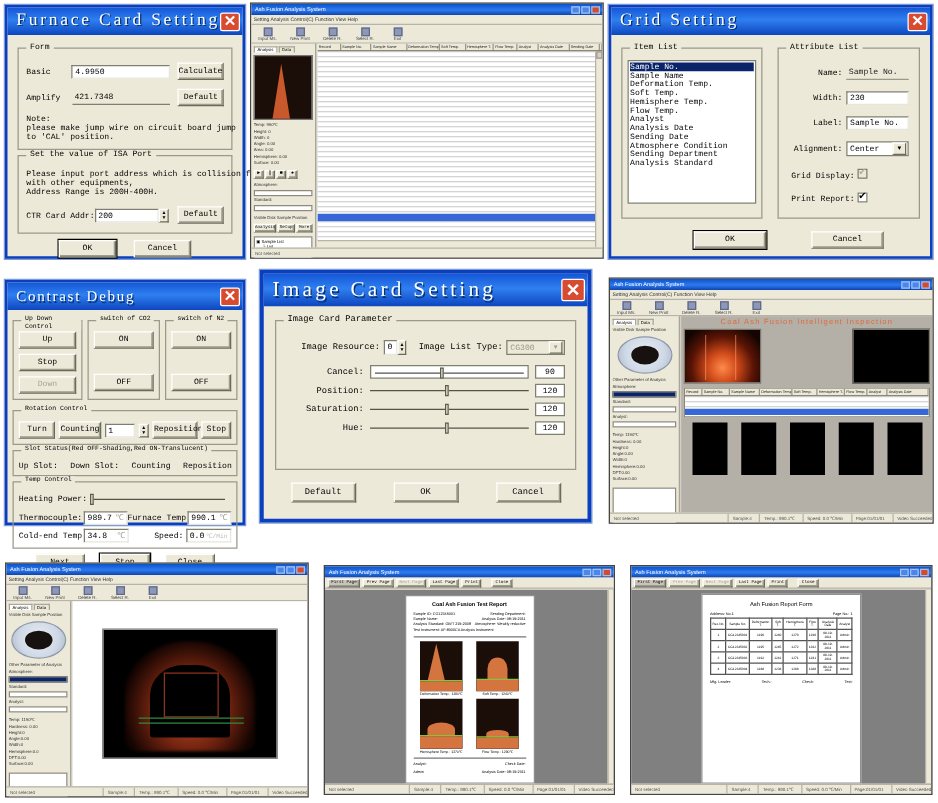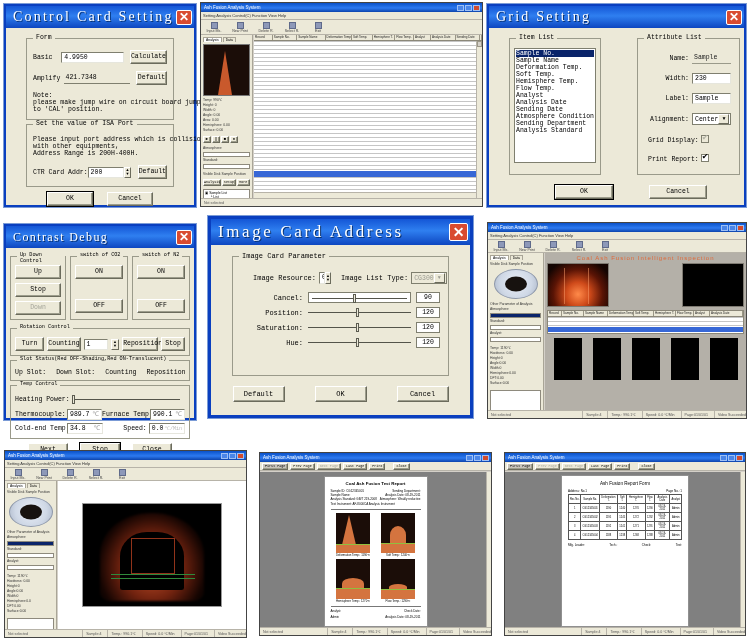--- a/index.html
+++ b/index.html
@@ -36,21 +36,21 @@
   .closebtn {
     width:16px; height:15px; background:#d94b30;
     border:1px solid #ffffff; border-radius:2px;
     color:#fff; font-size:12px; font-weight:bold; line-height:13px;
     text-align:center; cursor:pointer;
   }
   .dlg-body { padding:6px; }
 
   .group {
     border:1px solid #9a9a8a; position:relative;
-    margin:4px 14px; padding:9px 6px 6px 6px;
+    margin:4px 2px; padding:9px 6px 6px 6px;
   }
   .group > .legend {
     position:absolute; top:-5px; left:6px;
     background:#ece9d8; padding:0 3px; font-size:6.5px;
     font-family:"Liberation Mono", monospace;
   }
   .lbl { font-family:"Liberation Mono", monospace; font-size:6.5px; white-space:nowrap; }
   .fld {
     background:#fff; border:1px solid #7f7f6f;
     border-right-color:#e6e6dd; border-bottom-color:#e6e6dd;
@@ -183,21 +183,21 @@
     background:radial-gradient(ellipse at 50% 72%, #ff8a4a 0%, #cf4a1a 28%, #5a1405 58%, #140502 85%);
   }
 </style>
 </head>
 <body>
 
 <div class="canvas">
 
   <div class="dlg" style="left:4px; top:4px; width:192px; height:203px;">
     <div class="dlg-title">
-      <span class="t">Control Card Setting</span>
+      <span class="t">Furnace Card Setting</span>
       <span class="closebtn">✕</span>
     </div>
     <div class="dlg-body">
       <div class="group" style="height:82px;">
         <div class="legend">Form</div>
         <div style="display:flex; align-items:center; margin-top:2px;">
           <span class="lbl" style="width:40px;">Basic</span>
           <div class="fld" style="width:86px;">4.9950</div>
           <div class="btn" style="width:40px; margin-left:6px;">Calculate</div>
         </div>
@@ -493,21 +493,21 @@
       <div style="display:flex; justify-content:center; gap:12px; margin-top:2px;">
         <div class="btn" style="width:40px;">Next</div>
         <div class="btn def" style="width:40px;">Stop</div>
         <div class="btn" style="width:40px;">Close</div>
       </div>
     </div>
   </div>
 
   <div class="dlg" style="left:208px; top:216px; width:265px; height:202px; border-width:3px;">
     <div class="dlg-title" style="height:26px;">
-      <span class="t" style="font-size:17px; letter-spacing:2.6px;">Image Card Address</span>
+      <span class="t" style="font-size:17px; letter-spacing:2.6px;">Image Card Setting</span>
       <span class="closebtn" style="width:19px; height:18px; font-size:14px; line-height:16px;">✕</span>
     </div>
     <div class="dlg-body" style="padding:7px;">
       <div class="group" style="height:120px; padding:11px 8px 6px 8px;">
         <div class="legend" style="font-size:7px;">Image Card Parameter</div>
         <div style="display:flex; align-items:center; margin-top:4px;">
           <span class="lbl" style="font-size:7px; margin-left:12px;">Image Resource:</span>
           <div class="fld" style="width:13px; margin-left:3px; height:12px;">0</div>
           <div class="spin" style="height:12px;">
               <span>▲</span>

